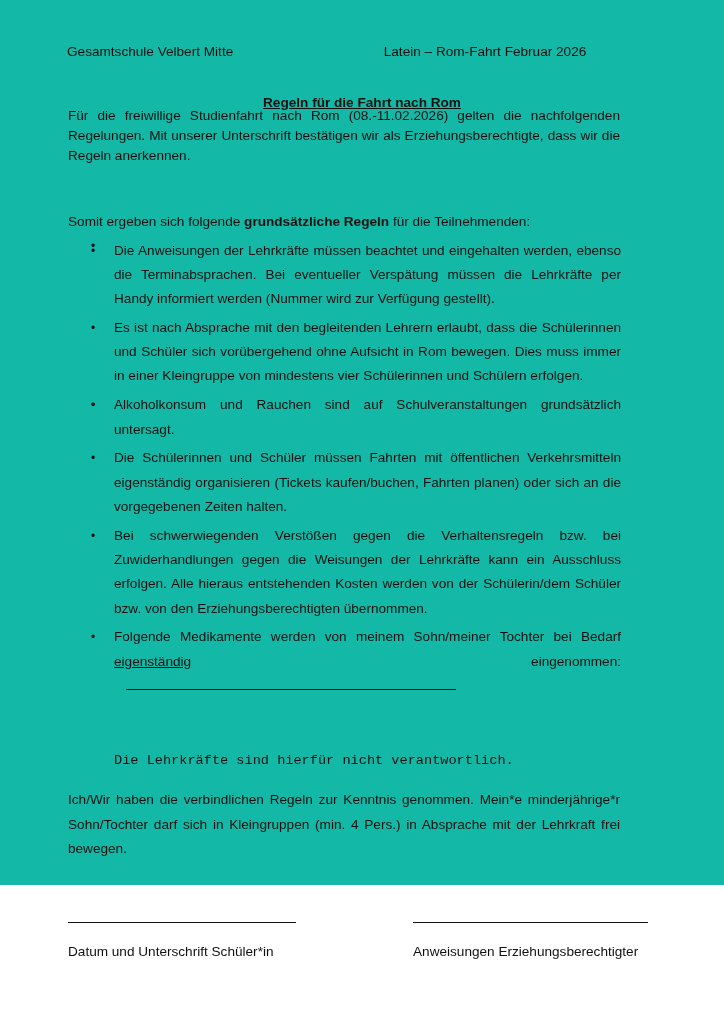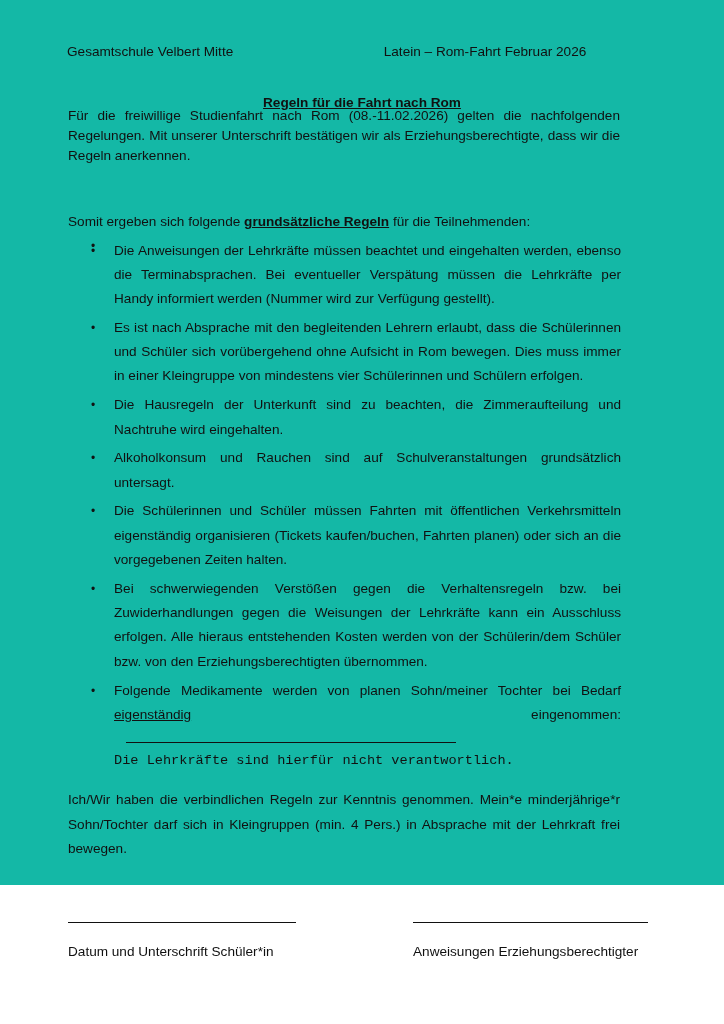--- a/index.html
+++ b/index.html
@@ -49,21 +49,21 @@
       width: 552px;
       line-height: 20px;
       text-align: justify;
     }
     .lead {
       position: absolute;
       left: 68px; top: 210px;
       width: 552px;
       line-height: 23px;
     }
-    .lead b { text-decoration: underline; }
+    .lead b { }
     .rules {
       position: absolute;
       left: 91px; top: 234px;
       width: 530px;
       margin: 0; padding: 0;
       list-style: none;
     }
     .rules li {
       position: relative;
       padding-left: 23px;
@@ -131,25 +131,25 @@
   <div class="title">Regeln für die Fahrt nach Rom</div>
 
   <div class="intro">Für die freiwillige Studienfahrt nach Rom (08.-11.02.2026) gelten die nachfolgenden Regelungen. Mit unserer Unterschrift bestätigen wir als Erziehungsberechtigte, dass wir die Regeln anerkennen.</div>
 
   <div class="lead"><span>Somit ergeben sich folgende </span><b>grundsätzliche Regeln</b><span> für die Teilnehmenden:</span></div>
 
   <ul class="rules">
     <li><span class="bullet">•</span></li>
     <li><span class="bullet">•</span><span>Die Anweisungen der Lehrkräfte müssen beachtet und eingehalten werden, ebenso die Terminabsprachen. Bei eventueller Verspätung müssen die Lehrkräfte per Handy informiert werden (Nummer wird zur Verfügung gestellt).</span></li>
     <li><span class="bullet">•</span><span>Es ist nach Absprache mit den begleitenden Lehrern erlaubt, dass die Schülerinnen und Schüler sich vorübergehend ohne Aufsicht in Rom bewegen. Dies muss immer in einer Kleingruppe von mindestens vier Schülerinnen und Schülern erfolgen.</span></li>
-    <li><span class="bullet">•</span><span>Die Hausregeln der Unterkunft sind zu beachten, die Zimmeraufteilung und Nachtruhe wird eingehalten.</span></li>
+    <li><span class="bullet">•</span></li>
     <li><span class="bullet">•</span><span>Alkoholkonsum und Rauchen sind auf Schulveranstaltungen grundsätzlich untersagt.</span></li>
     <li><span class="bullet">•</span><span>Die Schülerinnen und Schüler müssen Fahrten mit öffentlichen Verkehrsmitteln eigenständig organisieren (Tickets kaufen/buchen, Fahrten planen) oder sich an die vorgegebenen Zeiten halten.</span></li>
     <li><span class="bullet">•</span><span>Bei schwerwiegenden Verstößen gegen die Verhaltensregeln bzw. bei Zuwiderhandlungen gegen die Weisungen der Lehrkräfte kann ein Ausschluss erfolgen. Alle hieraus entstehenden Kosten werden von der Schülerin/dem Schüler bzw. von den Erziehungsberechtigten übernommen.</span></li>
-    <li><span class="bullet">•</span><span>Folgende Medikamente werden von planen Sohn/meiner Tochter bei Bedarf </span><span class="u">eigenständig</span><span> eingenommen:</span><span class="fill-line"></span></li>
+    <li><span class="bullet">•</span><span>Folgende Medikamente werden von meinem Sohn/meiner Tochter bei Bedarf </span><span class="u">eigenständig</span><span> eingenommen:</span><span class="fill-line"></span></li>
   </ul>
 
   <div class="note">Die Lehrkräfte sind hierfür nicht verantwortlich.</div>
 
   <div class="ack">Ich/Wir haben die verbindlichen Regeln zur Kenntnis genommen. Mein*e minderjährige*r Sohn/Tochter darf sich in Kleingruppen (min. 4 Pers.) in Absprache mit der Lehrkraft frei bewegen.</div>
 
   <div class="sig-line-1"></div>
   <div class="sig-line-2"></div>
 
   <div class="sig-label-1">Datum und Unterschrift Schüler*in</div>

